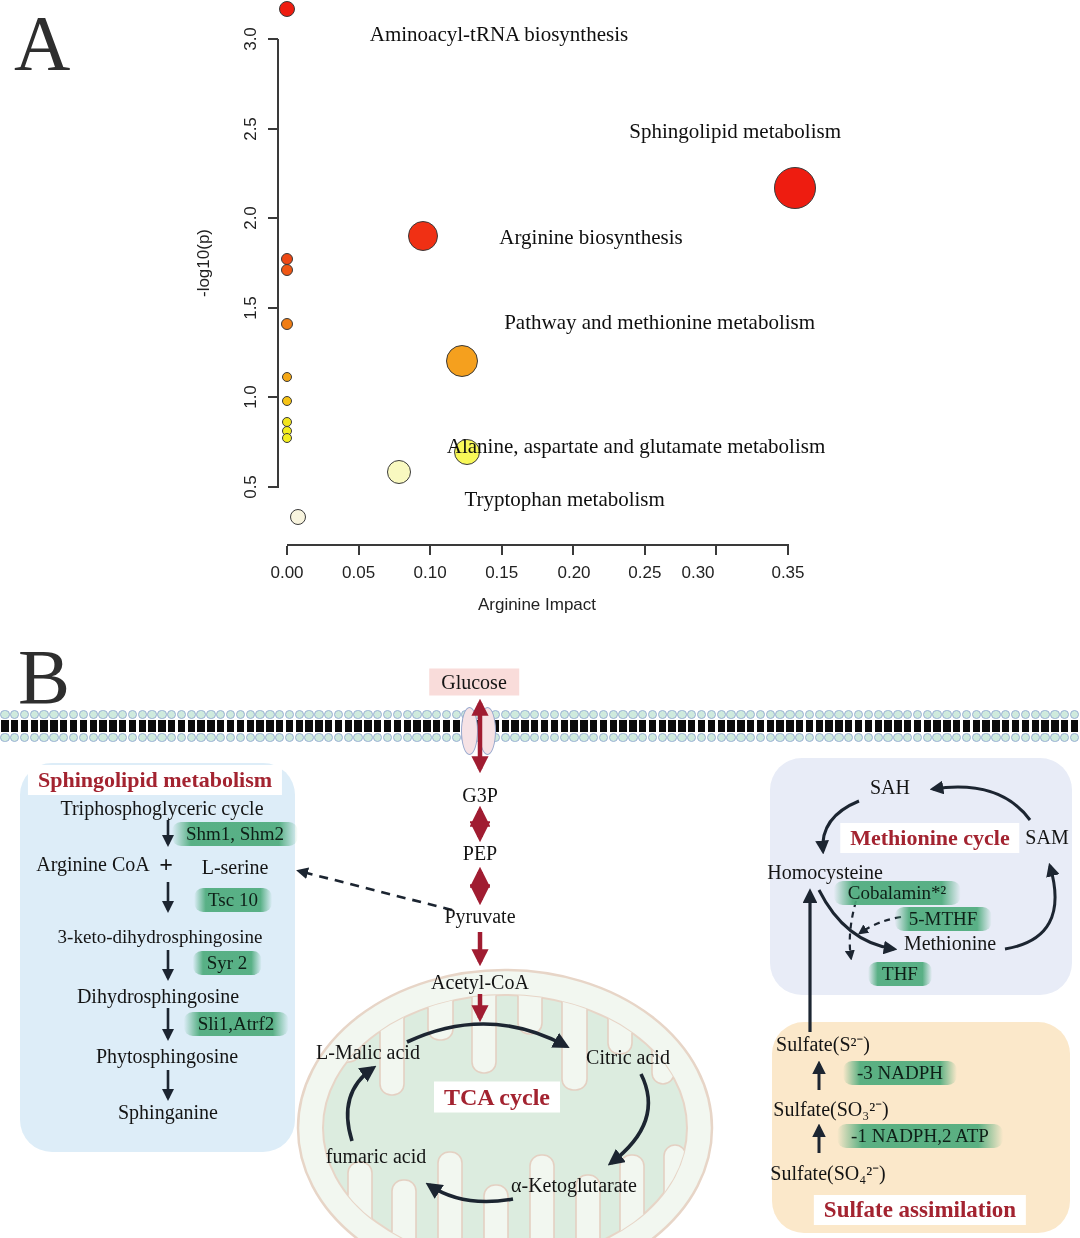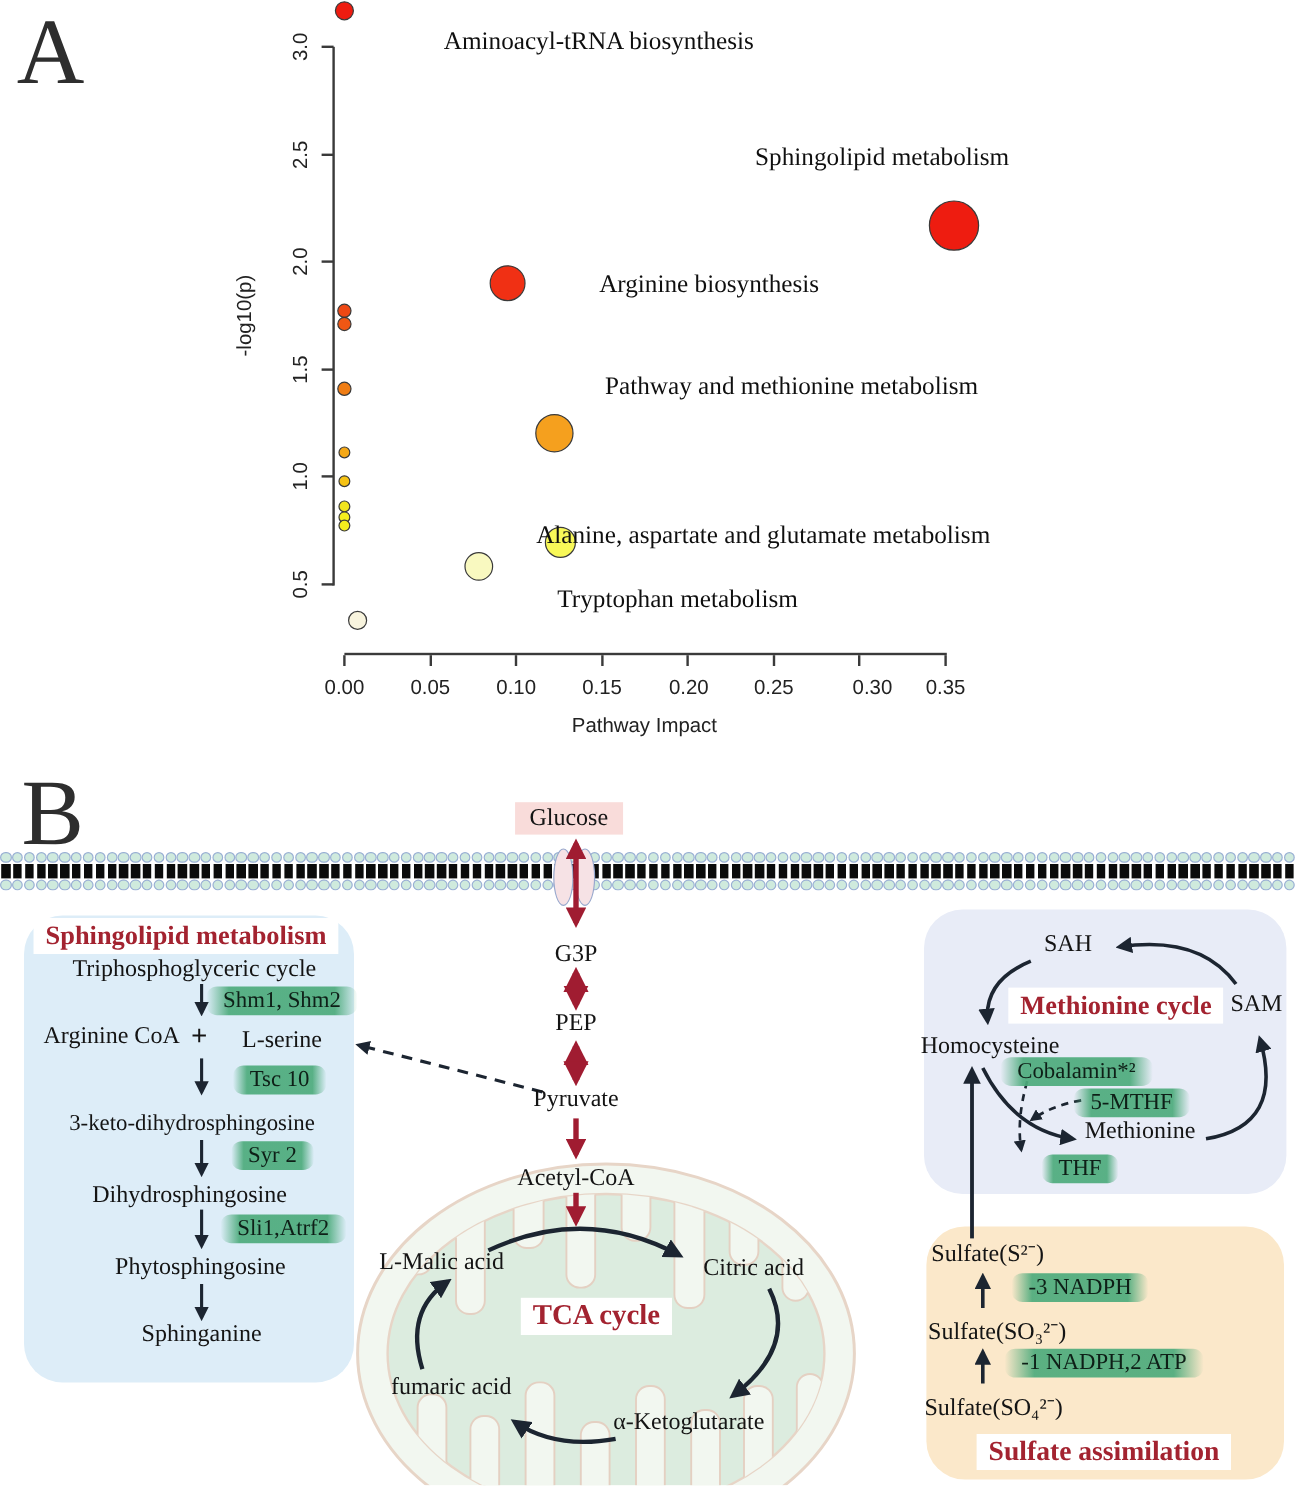--- a/index.html
+++ b/index.html
@@ -58,21 +58,21 @@
       <div class="pos ticklabel" style="left: 358.57px; top: 573px;">0.05</div>
       <div class="axis" style="left: 429.14px; top: 546px; width: 2px; height: 9px;"></div>
       <div class="pos ticklabel" style="left: 430.14px; top: 573px;">0.10</div>
       <div class="axis" style="left: 500.71px; top: 546px; width: 2px; height: 9px;"></div>
       <div class="pos ticklabel" style="left: 501.71px; top: 573px;">0.15</div>
       <div class="axis" style="left: 572.28px; top: 546px; width: 2px; height: 9px;"></div>
       <div class="pos ticklabel" style="left: 574px; top: 573px;">0.20</div>
       <div class="axis" style="left: 643.85px; top: 546px; width: 2px; height: 9px;"></div>
       <div class="pos ticklabel" style="left: 644.85px; top: 573px;">0.25</div>
       <div class="axis" style="left: 715.42px; top: 546px; width: 2px; height: 9px;"></div>
-      <div class="pos ticklabel" style="left: 719px; top: 573px; padding-left: 16px;">0.30</div>
+      <div class="pos ticklabel" style="left: 690px; top: 573px; padding-left: 16px;">0.30</div>
       <div class="axis" style="left: 786.99px; top: 546px; width: 2px; height: 9px;"></div>
       <div class="pos ticklabel" style="left: 787.99px; top: 573px;">0.35</div>
       <div class="bubble" style="left: 279px; top: 0.57px; width: 16px; height: 16px; background: rgb(238, 28, 16);"></div>
       <div class="pos ptlabel" style="left: 499px; top: 33.57px;">Aminoacyl-tRNA biosynthesis</div>
       <div class="bubble" style="left: 774.147px; top: 166.57px; width: 42px; height: 42px; background: rgb(238, 28, 16);"></div>
       <div class="pos ptlabel" style="left: 735.147px; top: 130.57px;">Sphingolipid metabolism</div>
       <div class="bubble" style="left: 407.983px; top: 220.9px; width: 30px; height: 30px; background: rgb(240, 48, 20);"></div>
       <div class="pos ptlabel" style="left: 590.983px; top: 236.9px;">Arginine biosynthesis</div>
       <div class="bubble" style="left: 445.631px; top: 345.2px; width: 32px; height: 32px; background: rgb(245, 160, 30);"></div>
       <div class="pos ptlabel" style="left: 659.631px; top: 322.2px;">Pathway and methionine metabolism</div>
@@ -83,21 +83,21 @@
       <div class="bubble" style="left: 281px; top: 253.17px; width: 12px; height: 12px; background: rgb(238, 72, 20);"></div>
       <div class="bubble" style="left: 281px; top: 263.91px; width: 12px; height: 12px; background: rgb(240, 87, 20);"></div>
       <div class="bubble" style="left: 281px; top: 317.61px; width: 12px; height: 12px; background: rgb(240, 125, 20);"></div>
       <div class="bubble" style="left: 282px; top: 372.31px; width: 10px; height: 10px; background: rgb(245, 168, 22);"></div>
       <div class="bubble" style="left: 282px; top: 395.58px; width: 10px; height: 10px; background: rgb(246, 195, 20);"></div>
       <div class="bubble" style="left: 282px; top: 417.06px; width: 10px; height: 10px; background: rgb(242, 229, 30);"></div>
       <div class="bubble" style="left: 282px; top: 426.01px; width: 10px; height: 10px; background: rgb(244, 238, 30);"></div>
       <div class="bubble" style="left: 282px; top: 433.17px; width: 10px; height: 10px; background: rgb(244, 238, 30);"></div>
       <div class="bubble" style="left: 290.451px; top: 508.93px; width: 16px; height: 16px; background: rgb(248, 244, 222);"></div>
     </div>
-  <span class="pos ticklabel" style="left:537px;top:605px">Pathway Impact</span>
+  <span class="pos ticklabel" style="left:537px;top:605px">Arginine Impact</span>
   <span class="pos ticklabel" style="left:204px;top:263px;transform:translate(-50%,-50%) rotate(-90deg)">-log10(p)</span>
 
   <div class="panel-letter" style="left:18px;top:638px">B</div>
 
   <div class="box box-sph"></div>
   <div class="box box-met"></div>
   <div class="box box-sul"></div>
 
   <div class="membrane" id="membrane">
       <div class="mem-unit">

